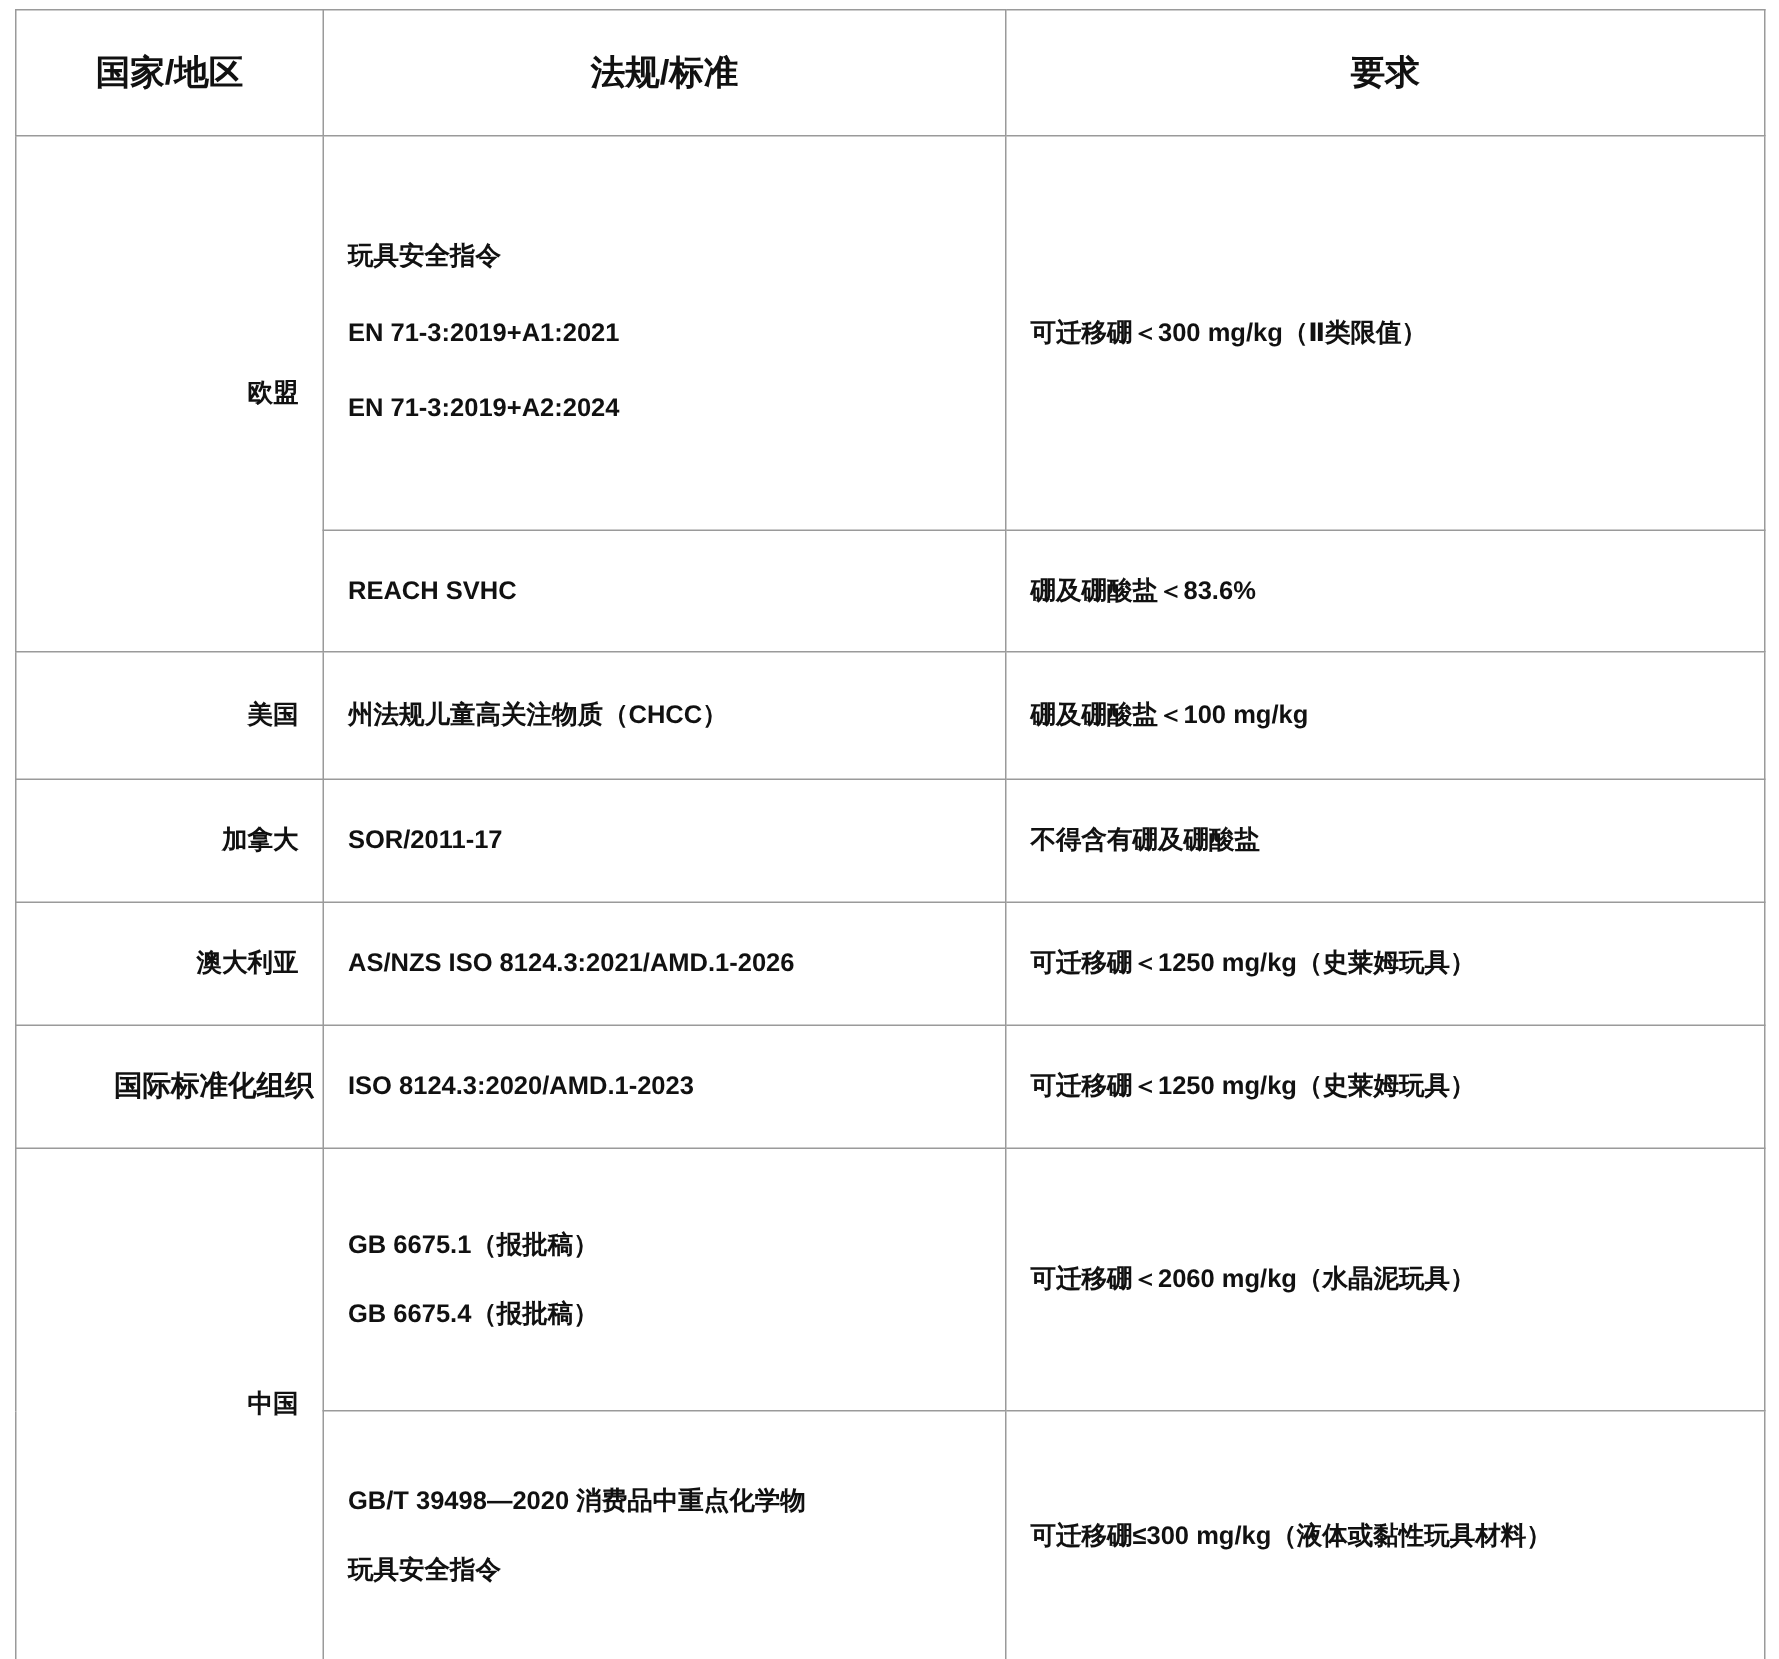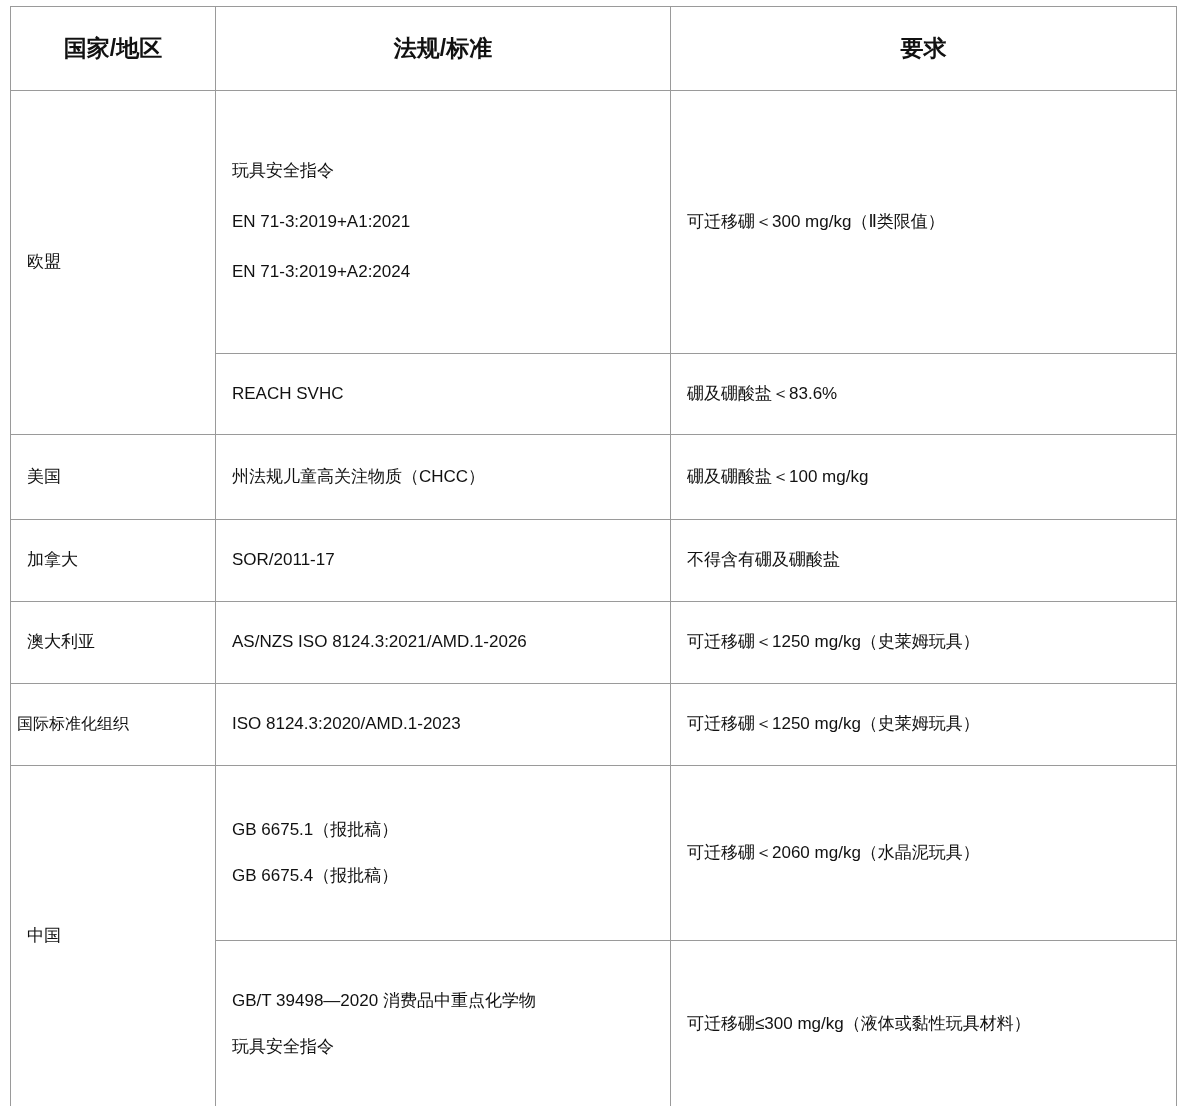--- a/index.html
+++ b/index.html
@@ -31,33 +31,34 @@
   table.reg-table col.c3 { width: 506px; }
 
   table.reg-table th,
   table.reg-table td {
     border: 1px solid #9a9a9a;
     vertical-align: middle;
     font-size: 17px;
     line-height: 1.55;
     padding: 10px 16px;
     box-sizing: border-box;
+    font-weight: bold;
   }
   table.reg-table thead th {
     font-weight: bold;
     text-align: center;
     height: 84px;
     font-size: 23px;
   }
   td.country {
-    text-align: left;
+    text-align: right;
     font-size: 17px;
   }
   td.country.narrow-text {
-    font-size: 16px;
+    font-size: 19px;
     padding-left: 6px;
     padding-right: 6px;
   }
   td.reg, td.req {
     text-align: left;
   }
   .stack {
     display: flex;
     flex-direction: column;
     gap: 0;

